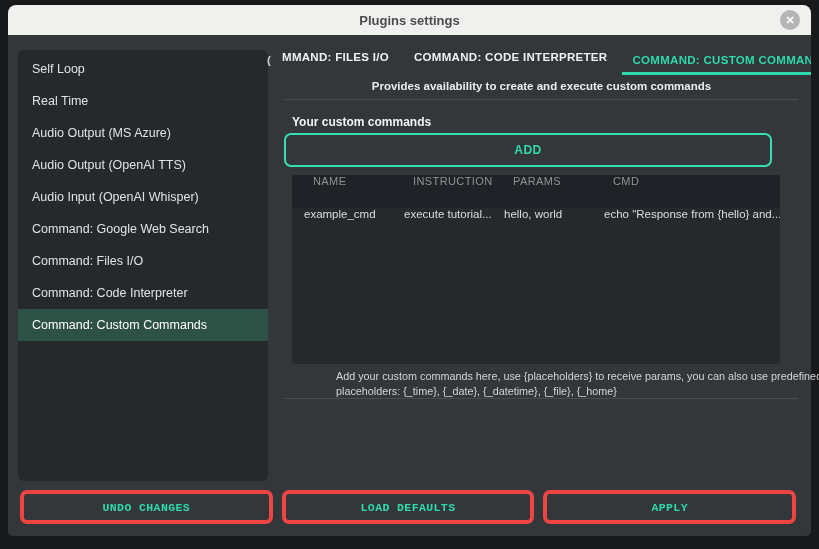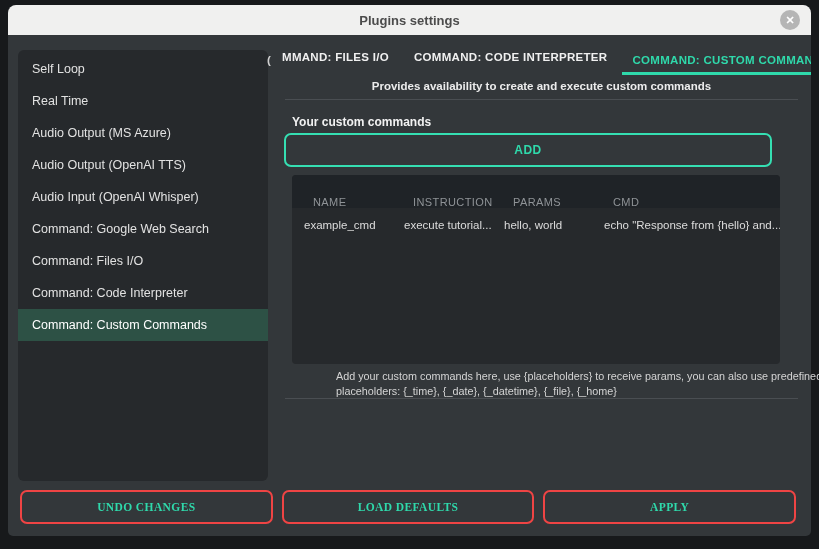--- a/index.html
+++ b/index.html
@@ -69,46 +69,46 @@
     position:absolute; left:276px; top:128px; width:488px; height:34px;
     border:2px solid #35dfb2; border-radius:7px; background:transparent;
     color:#2fd9ab; font-weight:bold; font-size:12px; letter-spacing:0.5px;
     display:flex; align-items:center; justify-content:center;
     font-family:"Liberation Sans", sans-serif;
   }
   .cmd-table {
     position:absolute; left:284px; top:170px; width:488px; height:189px;
     background:#26292c; border-radius:4px; overflow:hidden;
   }
-  .thead { height:33px; background:#1f2327; display:flex; align-items:flex-end; }
+  .thead { height:33px; background:#1f2327; display:flex; align-items:flex-start; }
   .th {
     font-size:11px; color:#8f9397; letter-spacing:0.4px; padding-left:21px;
     white-space:nowrap; overflow:hidden;
   }
-  .trow { height:33px; display:flex; align-items:center; }
+  .trow { height:33px; display:flex; align-items:flex-start; }
   .td {
     font-size:11.5px; color:#dcdcdc; padding-left:12px;
     white-space:nowrap; overflow:hidden;
   }
   .c1 { width:100px; flex:none; } .c2 { width:100px; flex:none; }
   .c3 { width:100px; flex:none; } .c4 { width:188px; flex:none; }
   .help {
     position:absolute; left:284px; top:364px; width:504px;
     font-size:10.8px; color:#d4d4d4; line-height:1.35;margin-left:44px;
   }
   
   .footer {
     position:absolute; left:12px; top:485px; width:776px; height:34px;
     display:flex; gap:9px;
   }
   .footer-btn {
-    flex:1; border:2px solid #ef4444; border-radius:7px; background:transparent;
+    flex:1; border:4px solid #ef4444; border-radius:7px; background:transparent;
     color:#2fd9ab; font-weight:bold; font-size:11.5px; letter-spacing:0.4px;
     display:flex; align-items:center; justify-content:center;
-    font-family:Liberation Serif, serif;
+    font-family:Liberation Mono, monospace;
   }
 </style>
 </head>
 <body>
 
 <div class="dialog">
 
   <div class="titlebar">
     <span class="title">Plugins settings</span>
     <span class="close-btn">✕</span>

